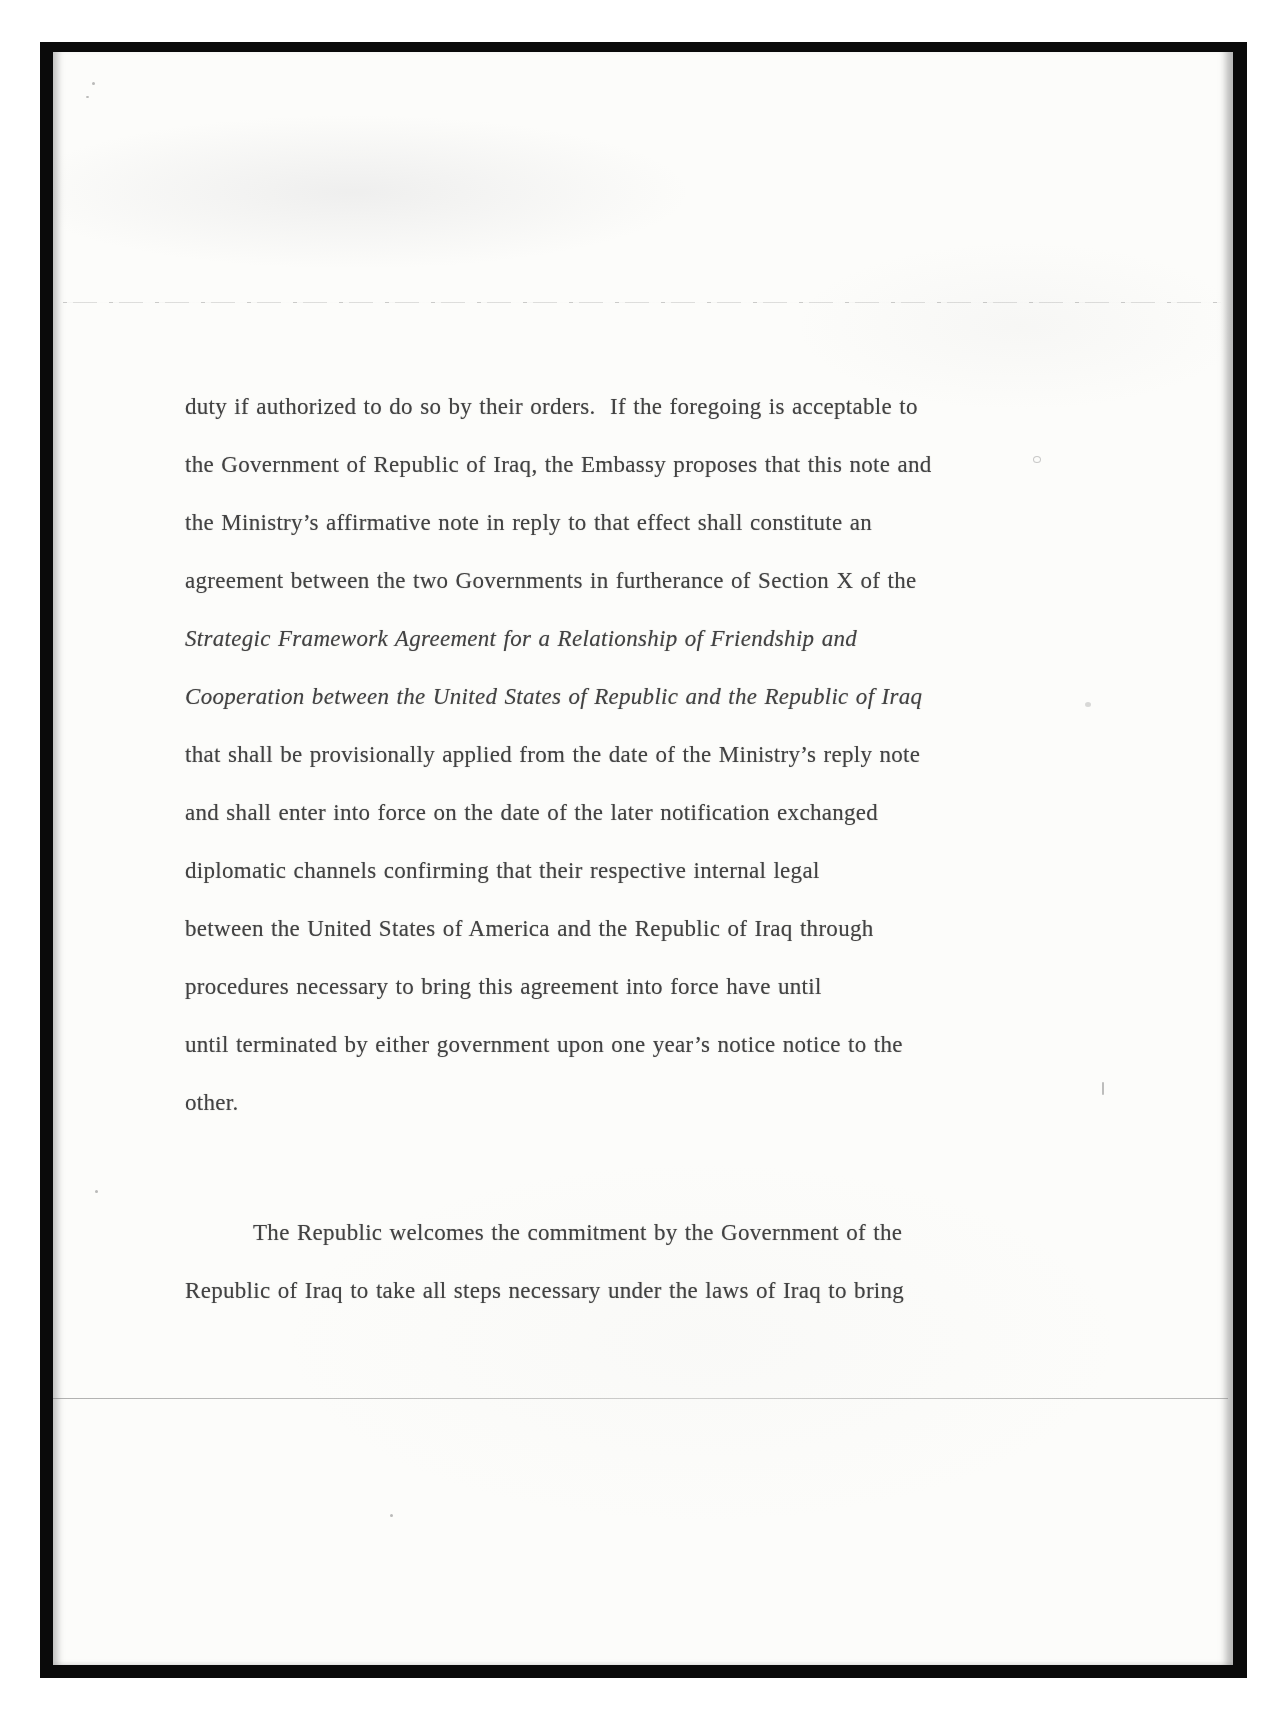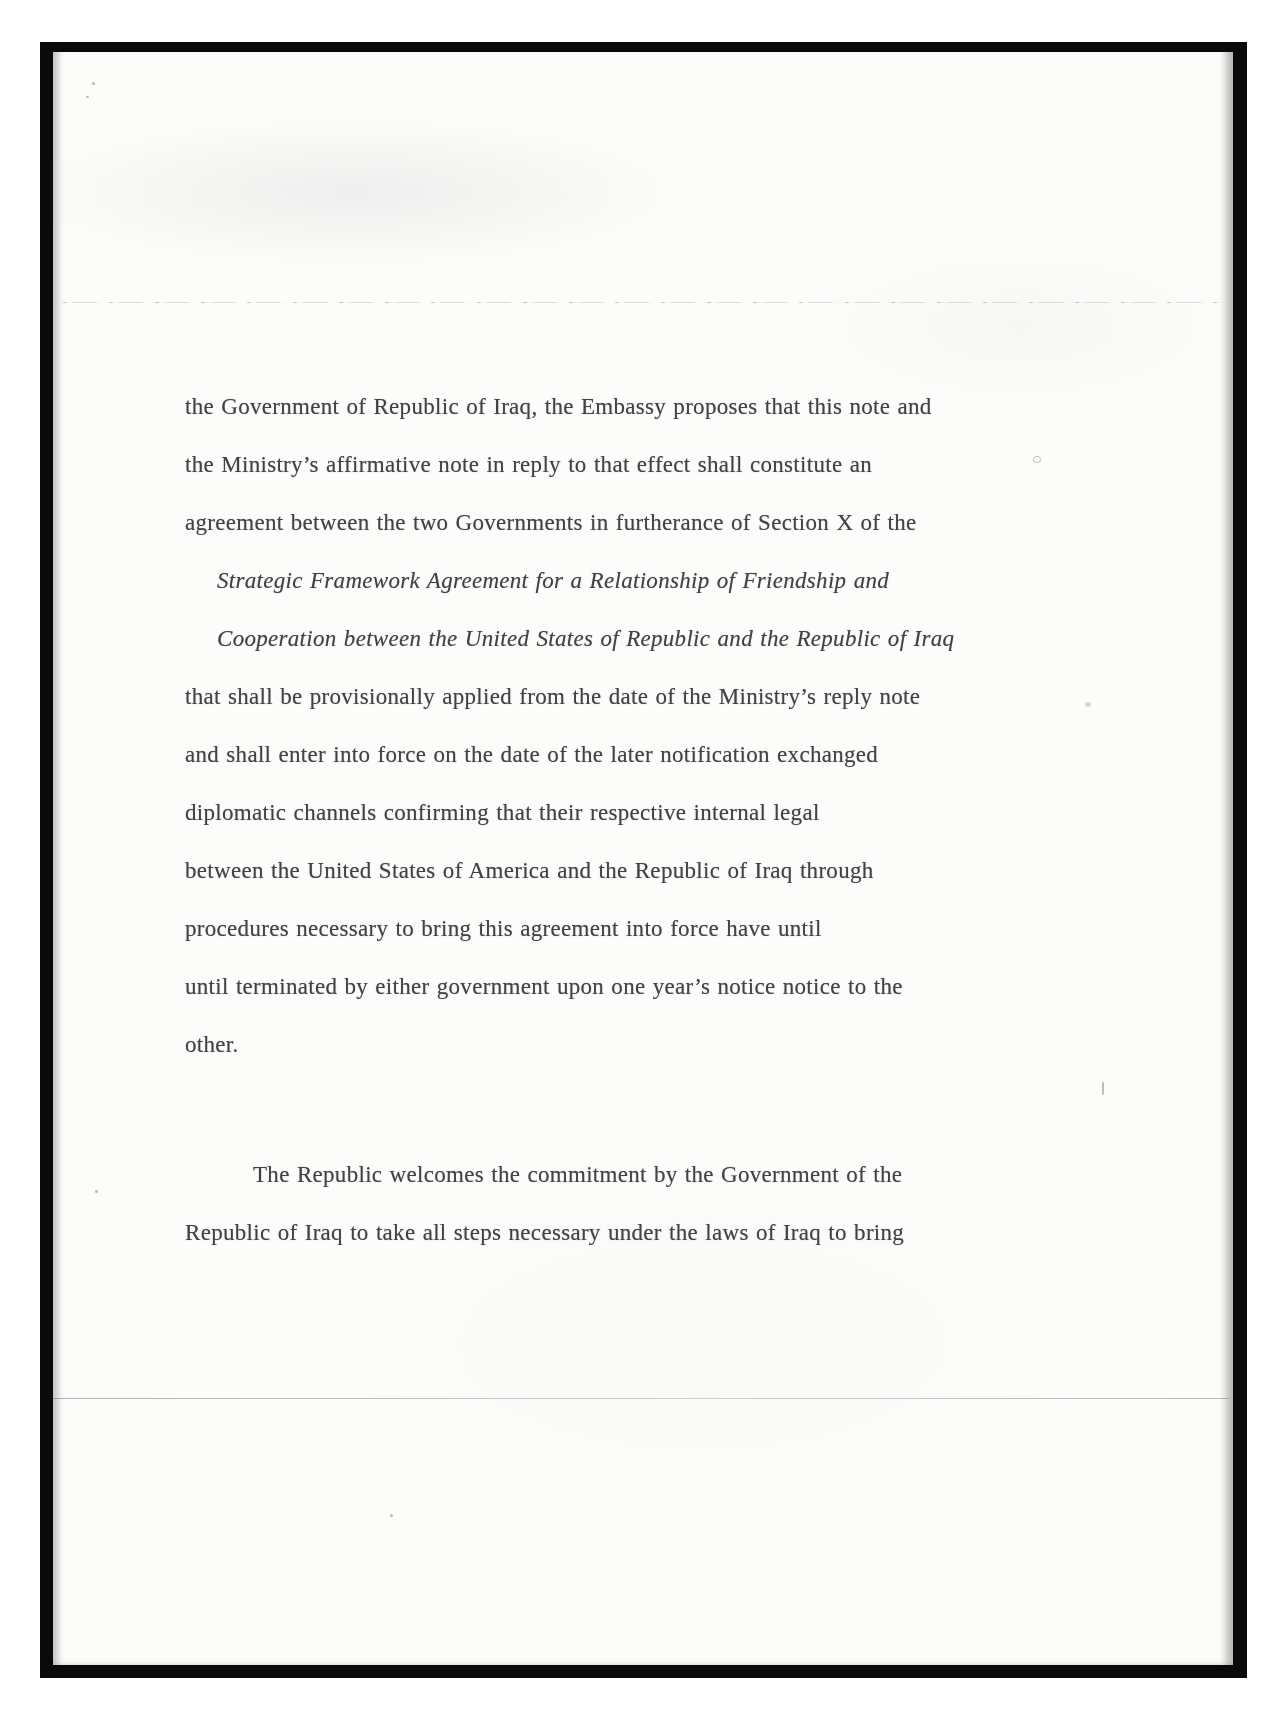--- a/index.html
+++ b/index.html
@@ -78,21 +78,21 @@
   .line {
     height: 58px;
     line-height: 58px;
     font-size: 23px;
     color: #424242;
     letter-spacing: 0.3px;
     word-spacing: 1.2px;
     white-space: pre;
     text-shadow: 0 0 1px rgba(90,90,90,0.5);
   }
-  .line.italic { font-style: italic; margin-left: 32px; }
+  .line.italic { font-style: italic; }
   .para2 { margin-top: 72px; }
   .line.indent { padding-left: 68px; }
   
   .speck {
     position: absolute;
     border-radius: 50%;
     background: rgba(120,120,120,0.5);
   }
   .speck.ring {
     background: transparent;
@@ -123,20 +123,21 @@
 <body>
 
 <div class="stage">
 
   <div class="frame">
     <div class="page">
 
       <div class="rule rule-top"></div>
 
       <div class="textblock">
+        <div class="line">duty if authorized to do so by their orders.  If the foregoing is acceptable to</div>
         <div class="line">the Government of Republic of Iraq, the Embassy proposes that this note and</div>
         <div class="line">the Ministry’s affirmative note in reply to that effect shall constitute an</div>
         <div class="line">agreement between the two Governments in furtherance of Section X of the</div>
         <div class="line italic">Strategic Framework Agreement for a Relationship of Friendship and</div>
         <div class="line italic">Cooperation between the United States of Republic and the Republic of Iraq</div>
         <div class="line">that shall be provisionally applied from the date of the Ministry’s reply note</div>
         <div class="line">and shall enter into force on the date of the later notification exchanged</div>
         <div class="line">diplomatic channels confirming that their respective internal legal</div>
         <div class="line">between the United States of America and the Republic of Iraq through</div>
         <div class="line">procedures necessary to bring this agreement into force have until</div>

